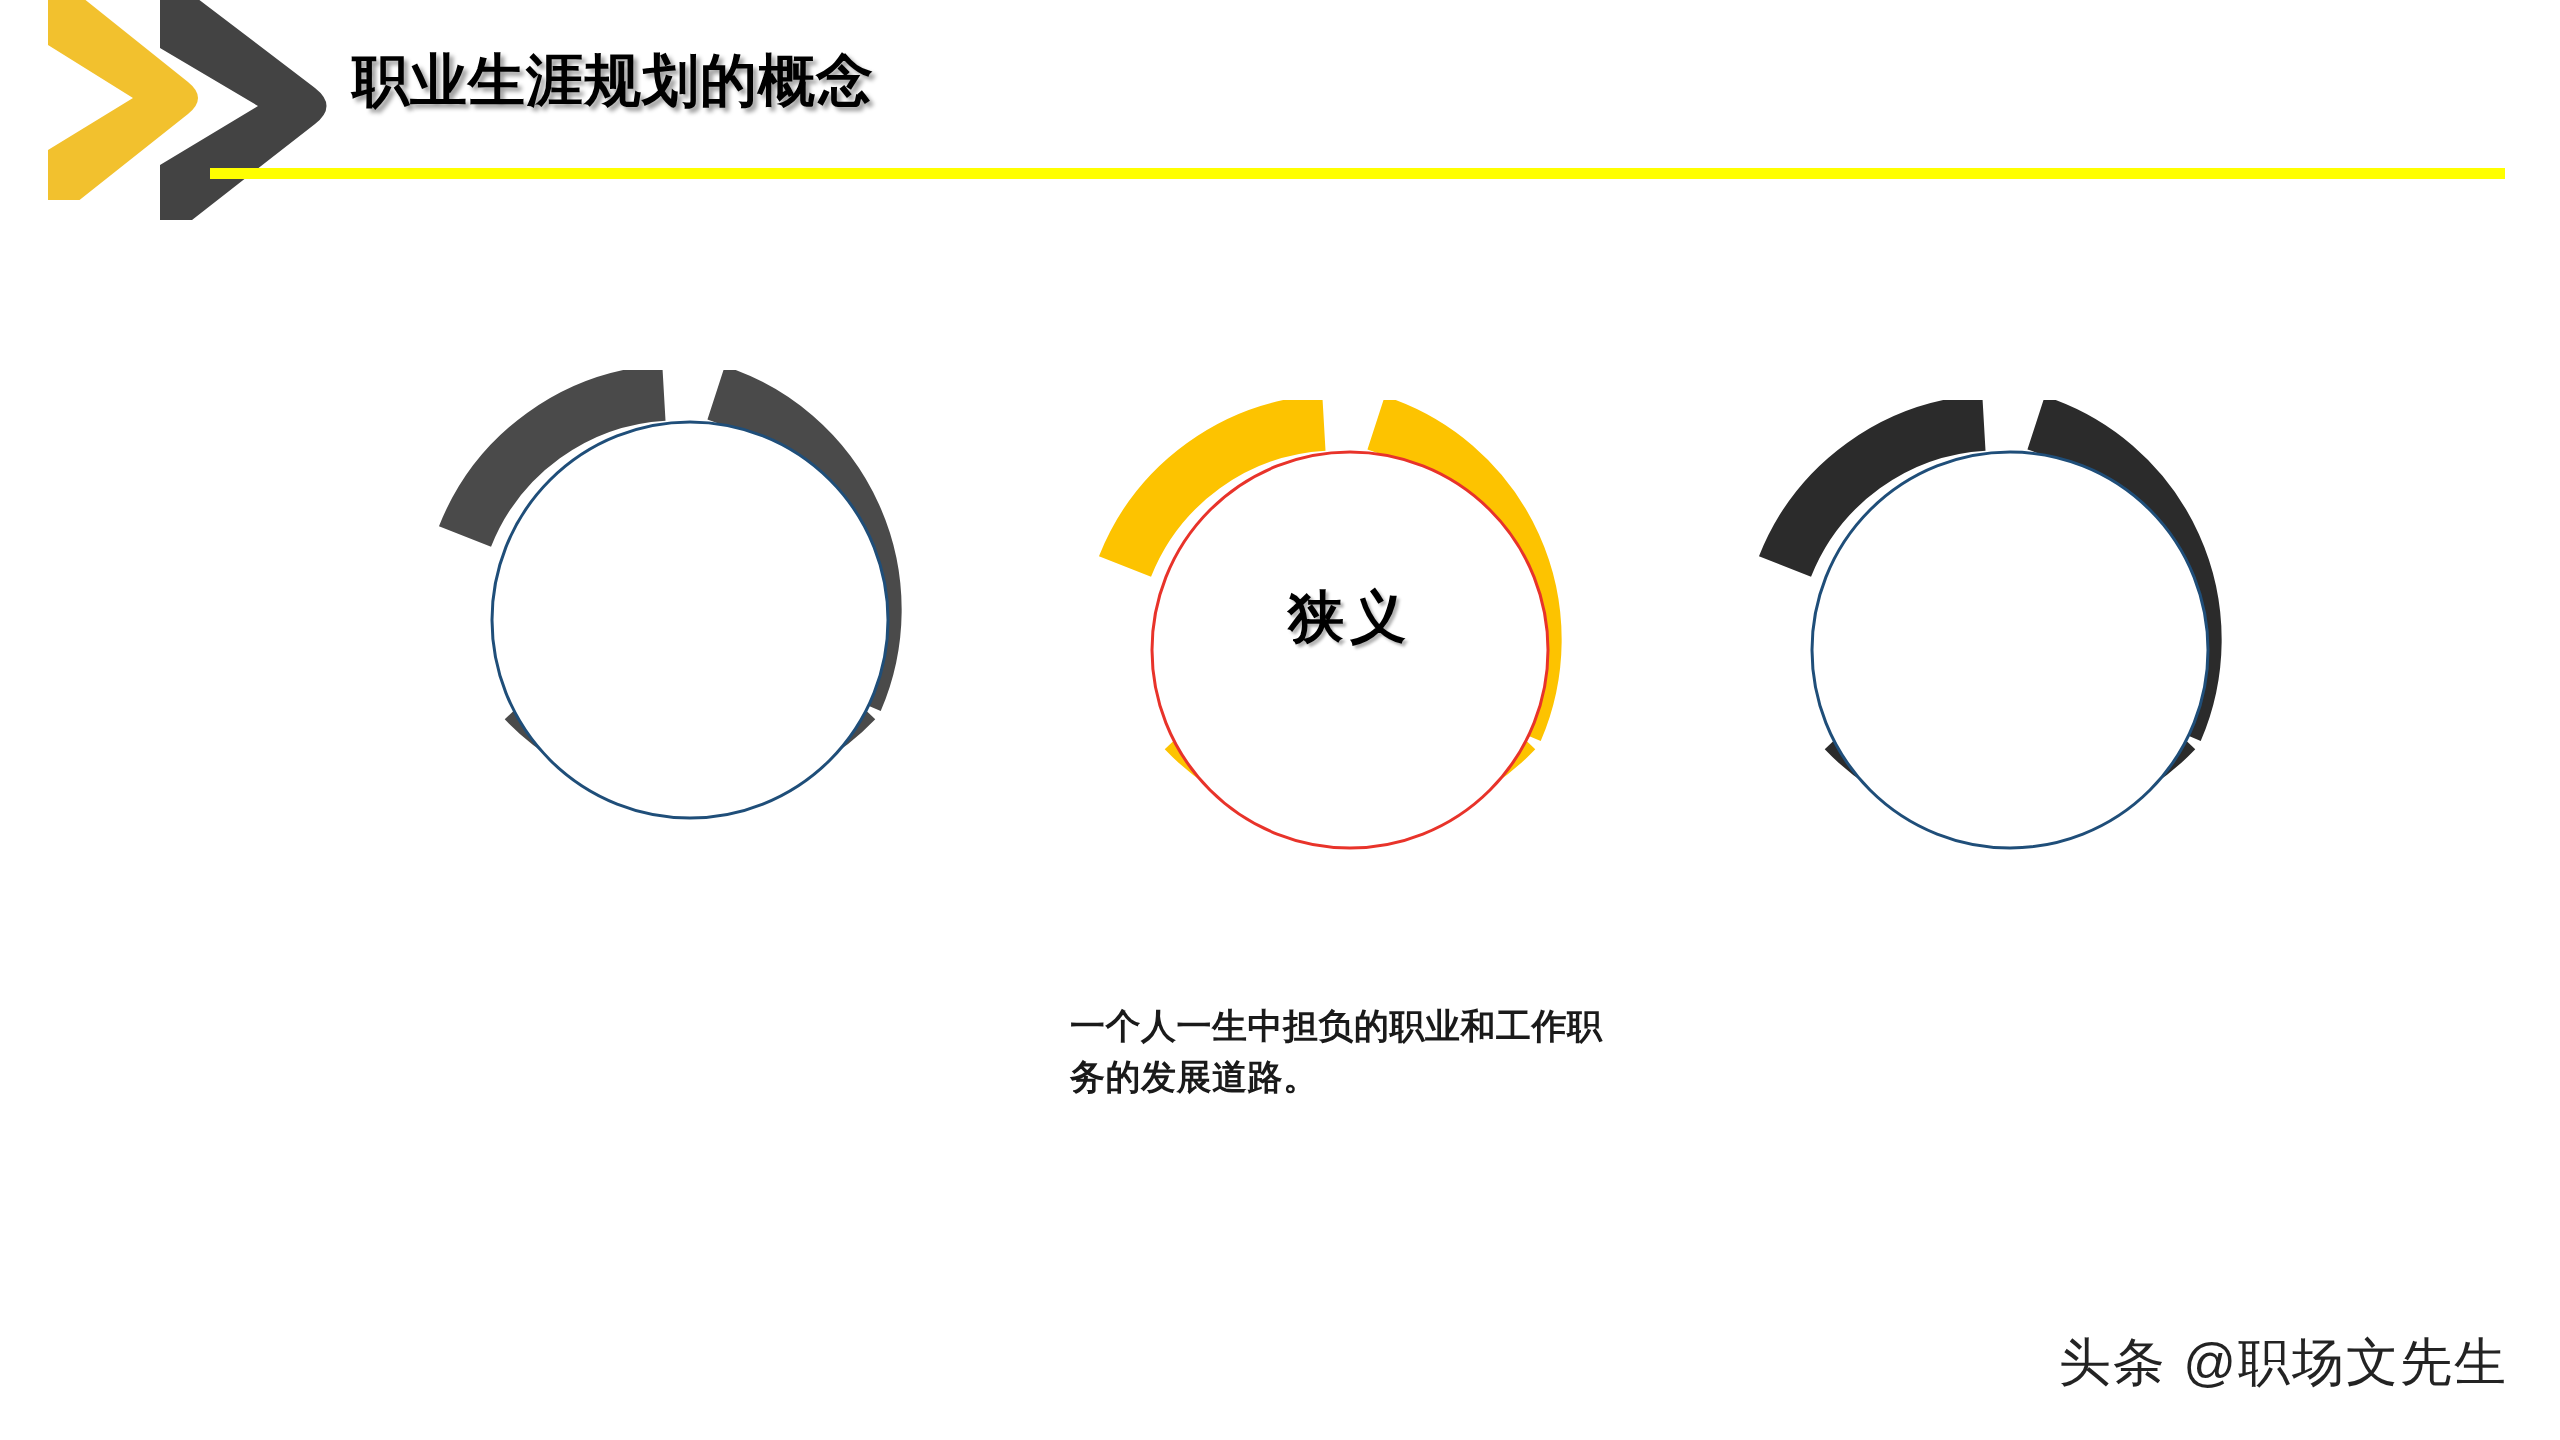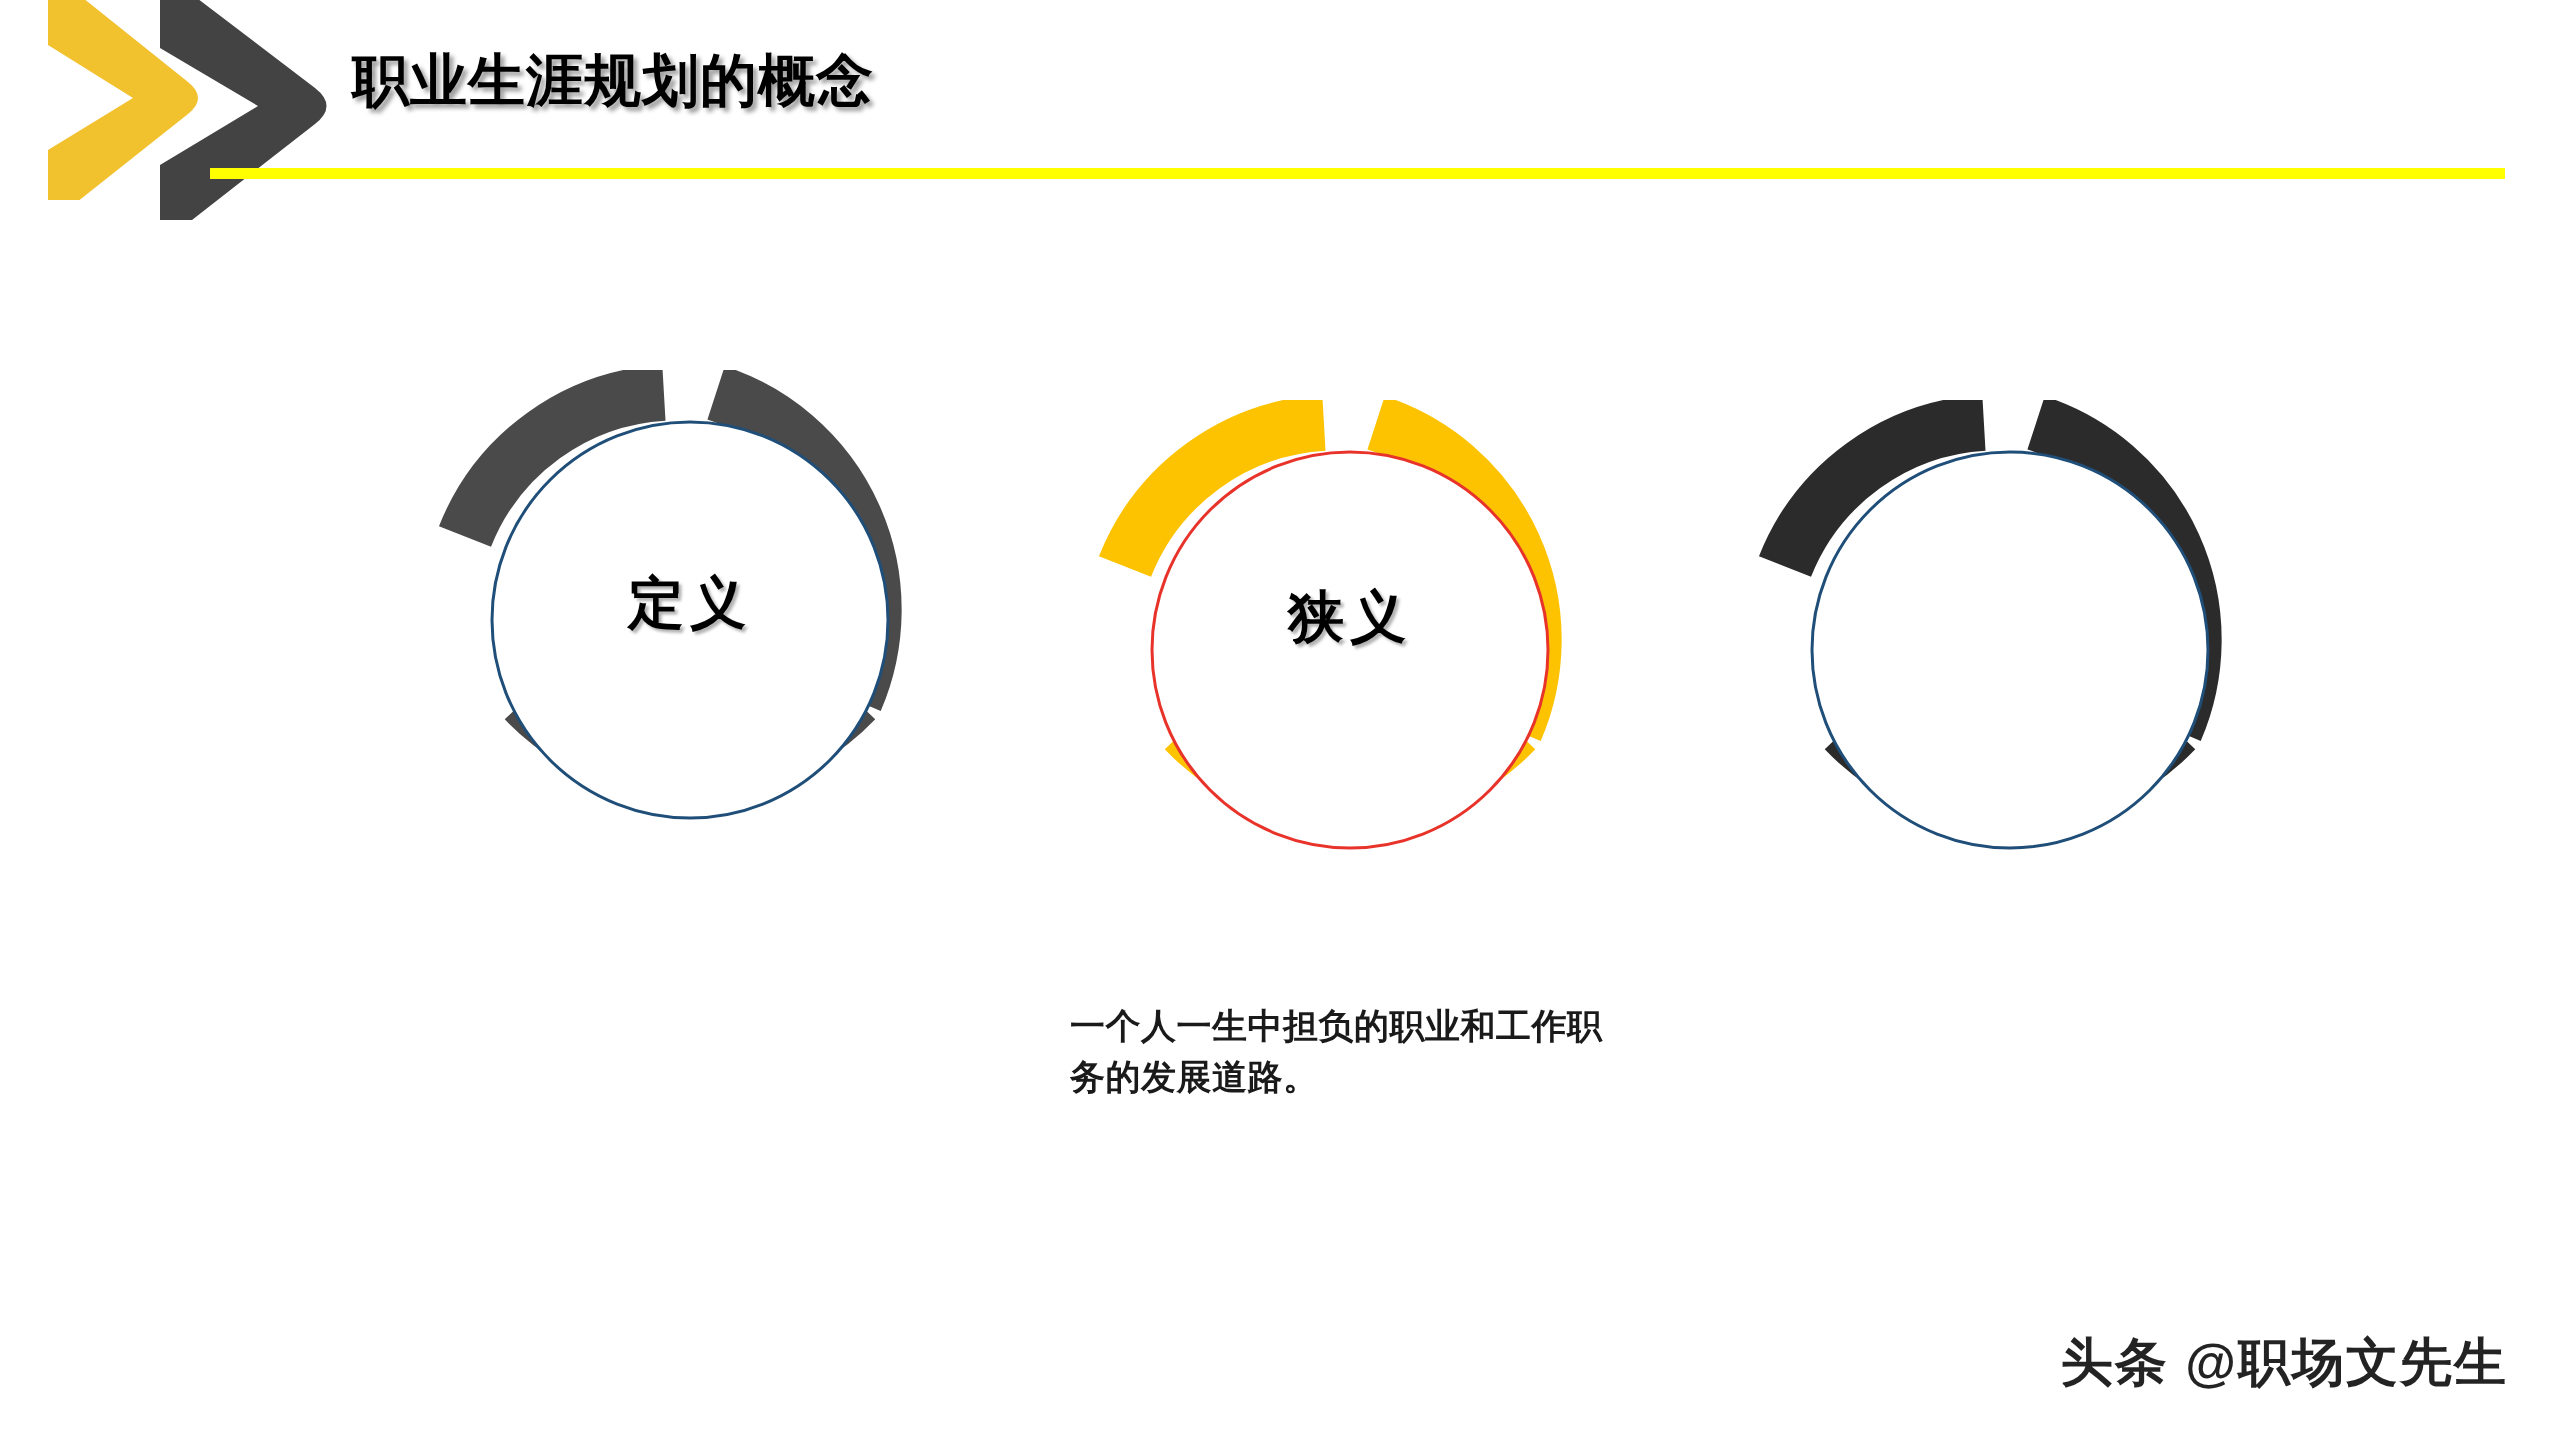--- a/index.html
+++ b/index.html
@@ -112,21 +112,21 @@
   #desc-1 { top: 520px; width: 560px; left: 30px; }
   #desc-2 { top: 600px; width: 560px; left: 30px; text-align: left; font-weight: bold; }
   #desc-3 { top: 520px; width: 570px; left: 20px; text-align: left; }
 
   
   #watermark {
     position: absolute;
     right: 52px;
     bottom: 42px;
     font-size: 52px;
-    font-weight: bold;
+    font-weight: normal;
     color: #111111;
     letter-spacing: 2px;
     opacity: 0.92;
     white-space: nowrap;
   }
 </style>
 </head>
 <body>
 
 <div id="header-band">
@@ -154,21 +154,20 @@
 
           <path d="M 243.9 22.8 A 228 228 0 0 0 45.0 166.5"></path>
 
           <path d="M 296.1 22.8 A 228 228 0 0 1 435.0 330.0"></path>
 
           <path d="M 105.0 330.0 A 228 228 0 0 0 435.0 330.0"></path>
         </g>
 
         <circle cx="270" cy="250" r="198" fill="#FFFFFF" stroke="#1F4E79" stroke-width="3"></circle>
       </svg>
-      <div class="circle-label">定义</div>
     </div>
   </div>
 
   <div class="col" id="col-2">
     <div class="circle-wrap">
       <svg class="circle-svg" width="540" height="520" viewBox="0 0 540 520">
         <g fill="none" stroke="#FDC300" stroke-width="56" stroke-linecap="butt">
           <path d="M 243.9 22.8 A 228 228 0 0 0 45.0 166.5"></path>
           <path d="M 296.1 22.8 A 228 228 0 0 1 435.0 330.0"></path>
           <path d="M 105.0 330.0 A 228 228 0 0 0 435.0 330.0"></path>

